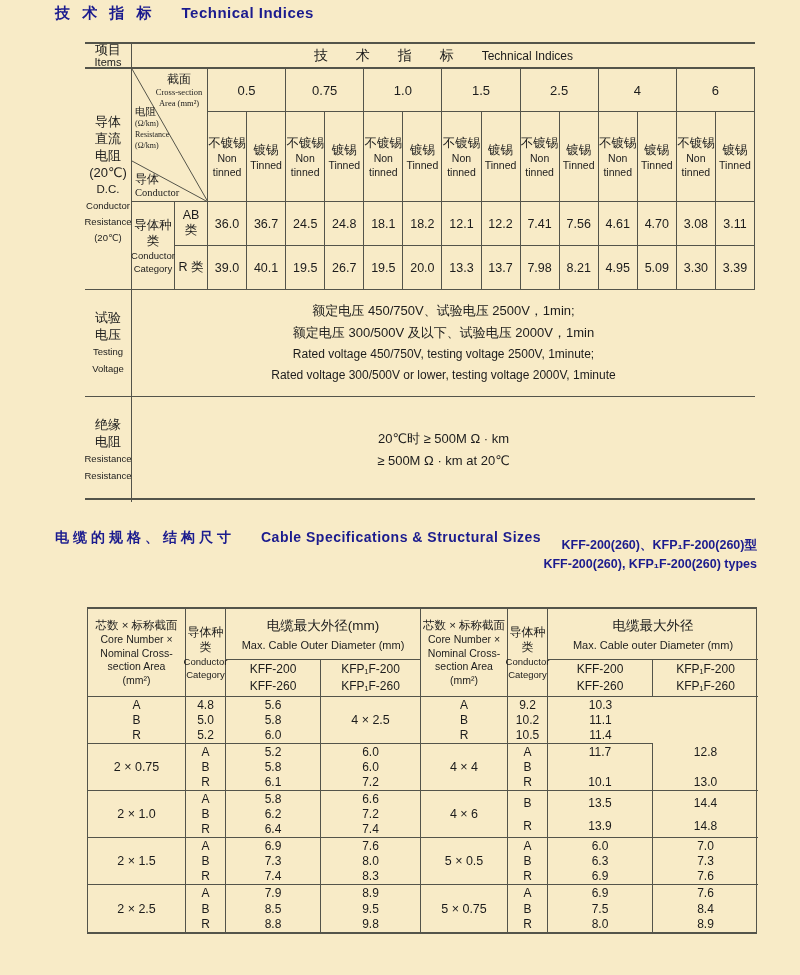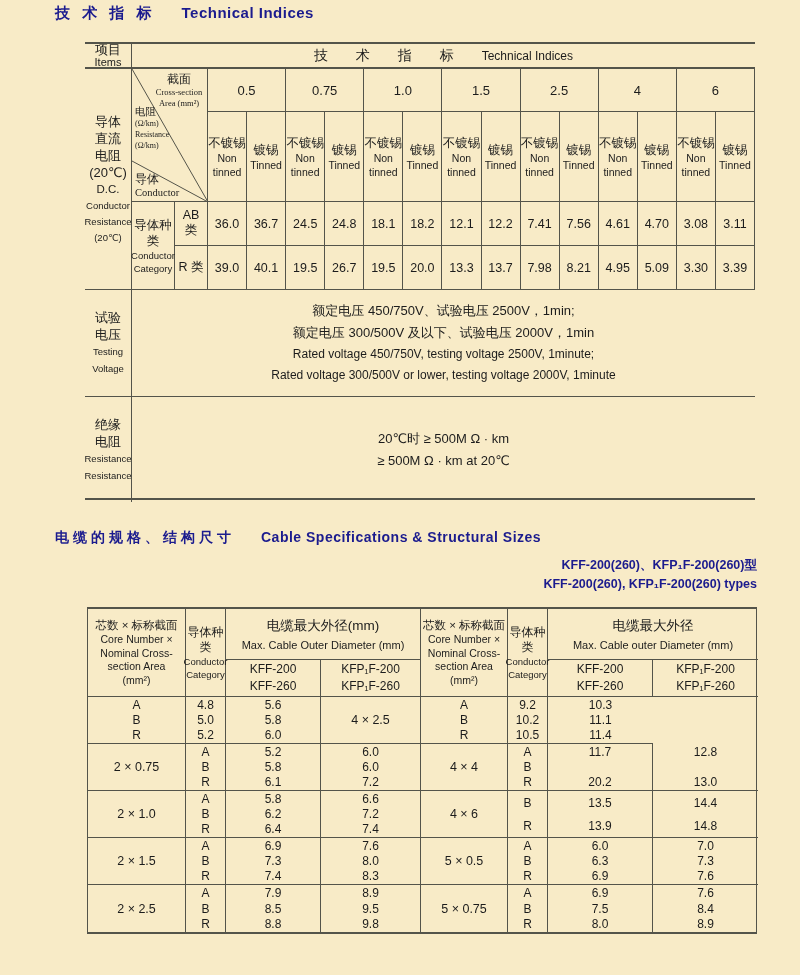--- a/index.html
+++ b/index.html
@@ -9,21 +9,21 @@
     --tx:#1c1c1c;
   }
   *{box-sizing:border-box;margin:0;padding:0;}
   body{background:#e8e8e8;font-family:"Liberation Sans","DejaVu Sans",sans-serif;}
   .page{position:relative;width:800px;height:975px;background:var(--bg);color:var(--tx);overflow:hidden;}
 
   
   .sec-title{position:absolute;left:55px;font-weight:bold;color:var(--navy);font-size:15px;white-space:nowrap;}
   .sec-title .zh{letter-spacing:4px;}
   .sec-title .en{margin-left:26px;letter-spacing:0.5px;}
-  .types-block{position:absolute;right:43px;top:556px;text-align:right;color:var(--navy);font-weight:bold;font-size:12.5px;line-height:19px;}
+  .types-block{position:absolute;right:43px;top:536px;text-align:right;color:var(--navy);font-weight:bold;font-size:12.5px;line-height:19px;}
 
   
   .cell{display:flex;align-items:center;justify-content:center;text-align:center;}
   .colflex{flex-direction:column;}
   .bR{border-right:1px solid var(--bc);}
   .bB{border-bottom:1px solid var(--bc);}
   .bB2{border-bottom:2px solid var(--bc);}
 
   
   .t1{position:absolute;left:85px;top:42px;width:670px;height:458px;display:grid;
@@ -380,21 +380,21 @@
       </div>
     <div class="cell g2 sgspec bR bB">4 × 4</div>
     <div class="sglines g2 bR bB">
         <span>A</span>
         <span>B</span>
         <span>R</span>
       </div>
     <div class="sglines g2 bR bB">
         <span>11.7</span>
         <span></span>
-        <span>20.2</span>
+        <span>10.1</span>
       </div>
     <div class="sglines g2 bB">
         <span>12.8</span>
         <span></span>
         <span>13.0</span>
       </div>
 
     <div class="cell g3 sgspec bR bB">2 × 1.0</div>
     <div class="sglines g3 bR bB">
         <span>A</span>

